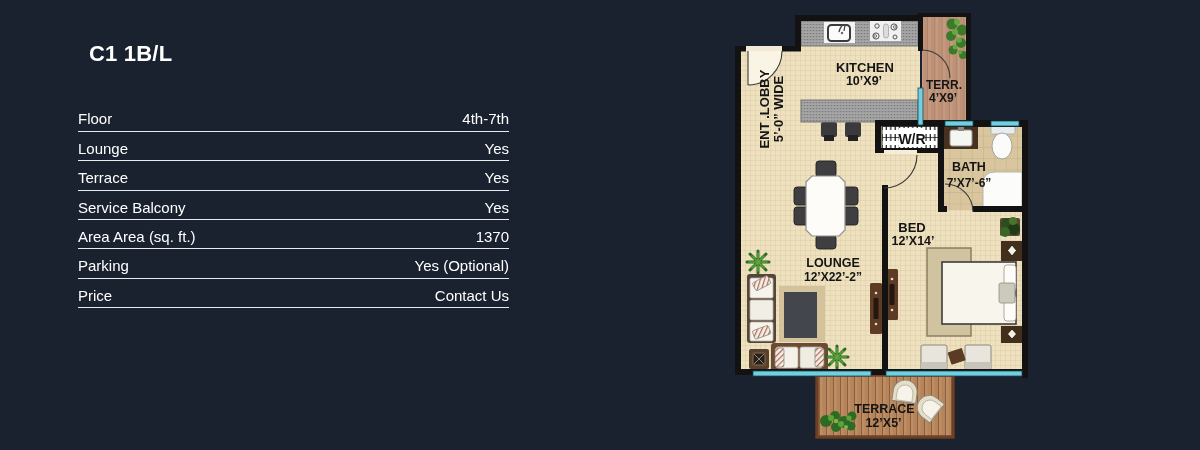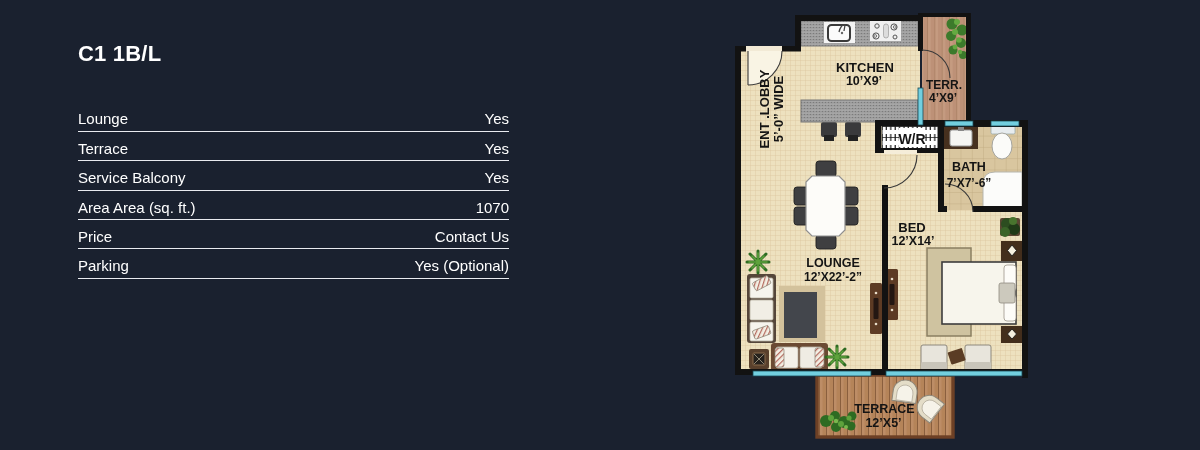--- a/index.html
+++ b/index.html
@@ -1,49 +1,53 @@
 <!DOCTYPE html>
 <html><head>
 <meta charset="utf-8">
 <style>
 html,body{margin:0;padding:0;}
 body{width:1200px;height:450px;background:#1a212f;font-family:"Liberation Sans",sans-serif;position:relative;overflow:hidden;}
-.title{position:absolute;left:78px;top:41px;color:#ffffff;font-size:22px;font-weight:bold;letter-spacing:0.2px;}
+.title{position:absolute;left:89px;top:41px;color:#ffffff;font-size:22px;font-weight:bold;letter-spacing:0.2px;}
 .specs{position:absolute;left:78px;top:102.6px;width:431px;}
 .row{height:29.38px;display:flex;justify-content:space-between;align-items:flex-end;border-bottom:1.5px solid #e9ebf0;color:#ffffff;font-size:15px;padding-bottom:4.5px;box-sizing:border-box;}
 .row span{display:block;line-height:1;}
 svg text{font-family:"Liberation Sans",sans-serif;font-weight:bold;fill:#141414;}
 </style>
 </head>
 <body>
 <div class="title">C1 1B/L</div>
 <div class="specs">
   <div class="row">
+      <span>Floor</span>
+      <span>4th-7th</span>
+    </div>
+  <div class="row">
       <span>Lounge</span>
       <span>Yes</span>
     </div>
   <div class="row">
       <span>Terrace</span>
       <span>Yes</span>
     </div>
   <div class="row">
       <span>Service Balcony</span>
       <span>Yes</span>
     </div>
   <div class="row">
       <span>Area Area (sq. ft.)</span>
-      <span>1070</span>
+      <span>1370</span>
+    </div>
+  <div class="row">
+      <span>Parking</span>
+      <span>Yes (Optional)</span>
     </div>
   <div class="row">
       <span>Price</span>
       <span>Contact Us</span>
-    </div>
-  <div class="row">
-      <span>Parking</span>
-      <span>Yes (Optional)</span>
     </div>
 </div>
 <svg width="1200" height="450" viewBox="0 0 1200 450" style="position:absolute;left:0;top:0;">
 <defs>
   <pattern id="tile" width="5" height="5" patternUnits="userSpaceOnUse">
     <rect width="5" height="5" fill="#ede1bf"></rect>
     <path d="M5,0 H0 V5" stroke="#d8c39a" stroke-width="0.7" fill="none"></path>
   </pattern>
   <pattern id="tileb" width="11.3" height="11.3" patternUnits="userSpaceOnUse">
     <rect width="11.3" height="11.3" fill="#d9c69f"></rect>

